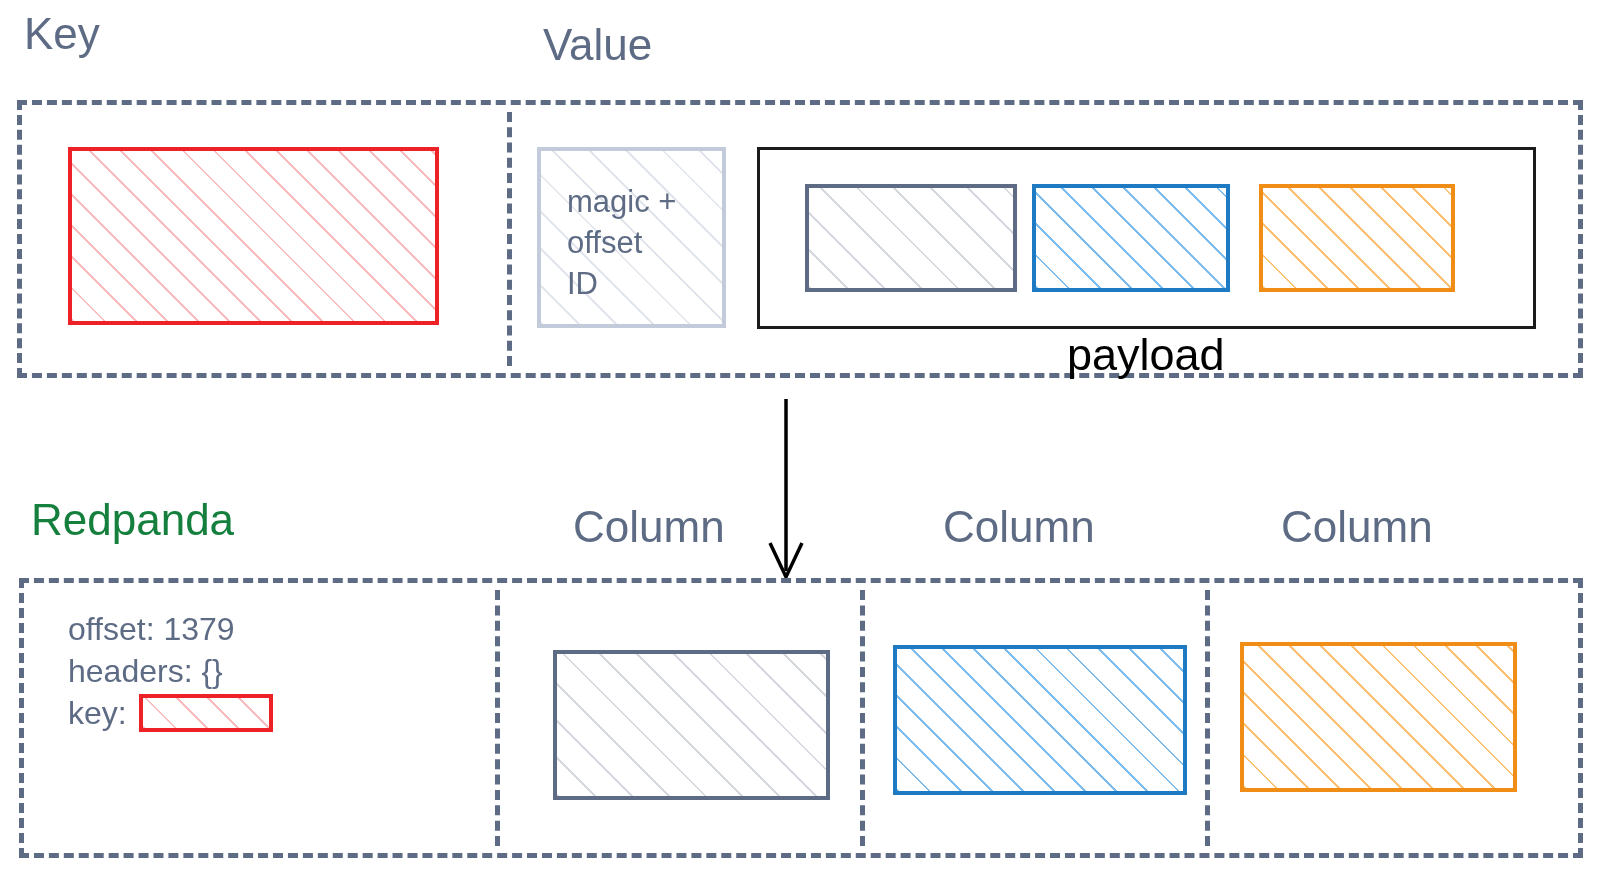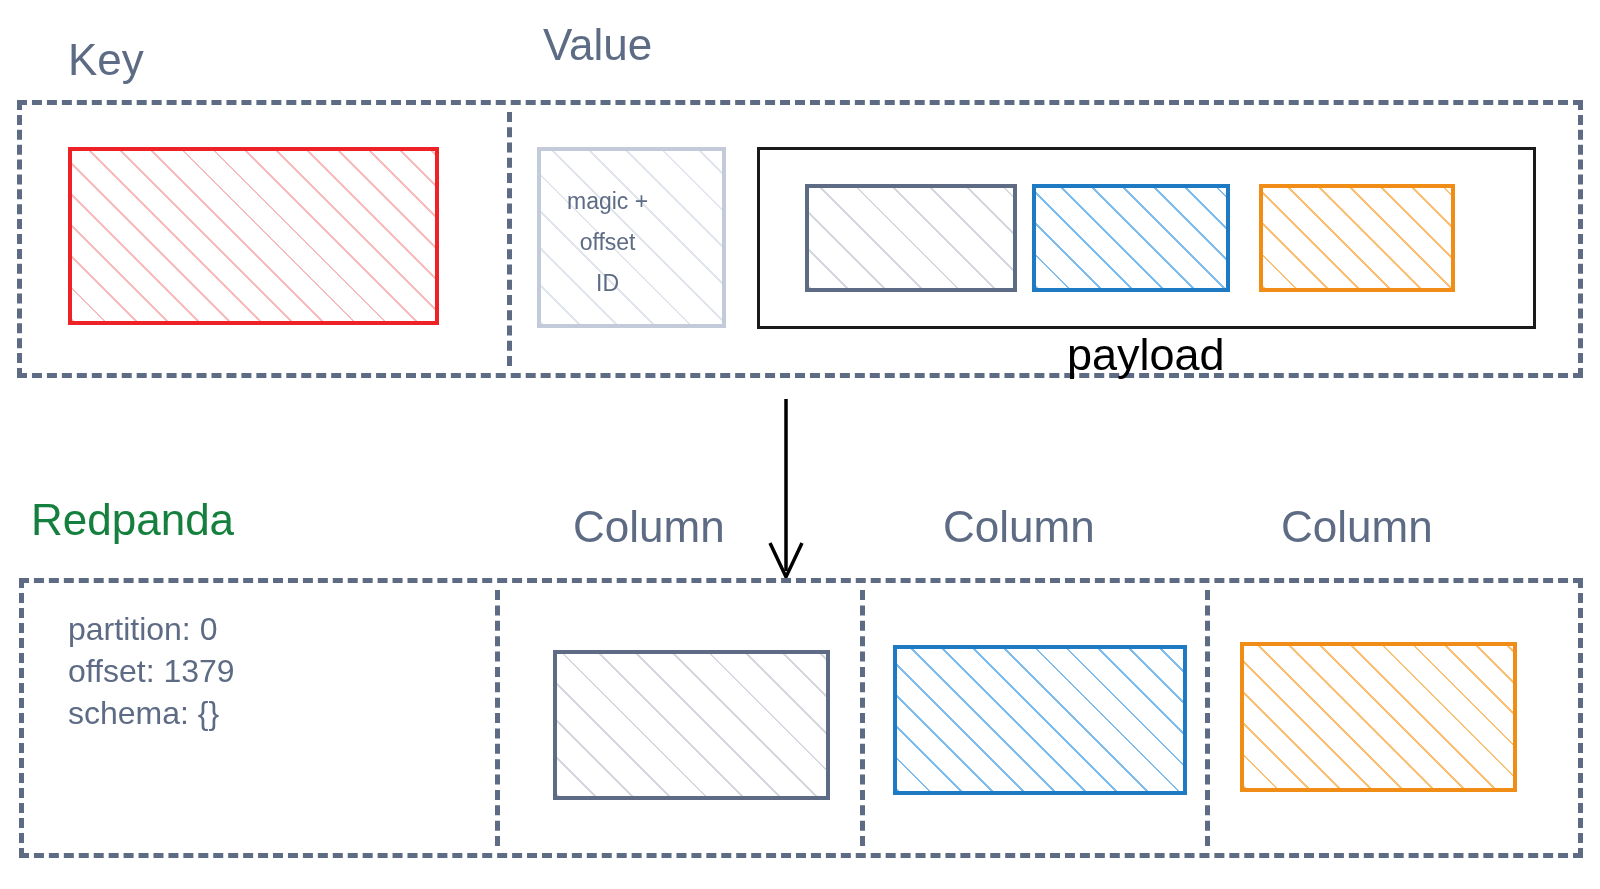--- a/index.html
+++ b/index.html
@@ -144,32 +144,32 @@
     top: 395px;
     width: 60px;
     height: 190px;
   }
 </style>
 </head>
 <body>
 
 <div class="stage">
 
-  <div class="hdr" style="left:24px; top:38px;margin-left:44px;">Key</div>
+  <div class="hdr" style="left:24px; top:12px;">Key</div>
 
   <div class="hdr" style="left:543px; top:23px;">Value</div>
 
   <div class="dashed-box" style="left:17px; top:100px; width:1566px; height:278px;"></div>
 
   <div class="dashed-divider" style="left:507px; top:112px; height:254px;"></div>
 
   <div class="hrect h-red" style="left:68px; top:147px; width:371px; height:178px;"></div>
 
   <div class="hrect h-lightgray" style="left:537px; top:147px; width:189px; height:181px;">
-    <div style="position:absolute; left:26px; top:30px; color:#5d6b84; font-size:23px; line-height:41px;text-align:center;">
+    <div style="position:absolute; left:26px; top:30px; color:#5d6b84; font-size:31px; line-height:41px;">
       <div>magic +</div>
       <div>offset</div>
       <div>ID</div>
     </div>
   </div>
 
   <div class="payload-frame" style="left:757px; top:147px; width:779px; height:182px;"></div>
 
   <div class="hrect h-gray" style="left:805px; top:184px; width:212px; height:108px;"></div>
 
@@ -196,23 +196,26 @@
 
   <div class="dashed-box" style="left:19px; top:578px; width:1564px; height:280px;"></div>
 
   <div class="dashed-divider" style="left:495px; top:590px; height:256px;"></div>
 
   <div class="dashed-divider" style="left:860px; top:590px; height:256px;"></div>
 
   <div class="dashed-divider" style="left:1205px; top:590px; height:256px;"></div>
 
   <div class="meta" style="left:68px; top:608px;">
-    <div class="meta-line">partition: 0</div>
     <div class="meta-line">offset: 1379</div>
-    <div class="meta-line">schema: {}</div>
+    <div class="meta-line">headers: {}</div>
+    <div class="meta-keyrow">
+      <span>key:</span>
+      <span class="key-swatch hrect h-red" style="position:relative; left:auto; top:auto;"></span>
+    </div>
   </div>
 
   <div class="hrect h-gray" style="left:553px; top:650px; width:277px; height:150px;"></div>
 
   <div class="hrect h-blue" style="left:893px; top:645px; width:294px; height:150px;"></div>
 
   <div class="hrect h-orange" style="left:1240px; top:642px; width:277px; height:150px;"></div>
 
 </div>
 

